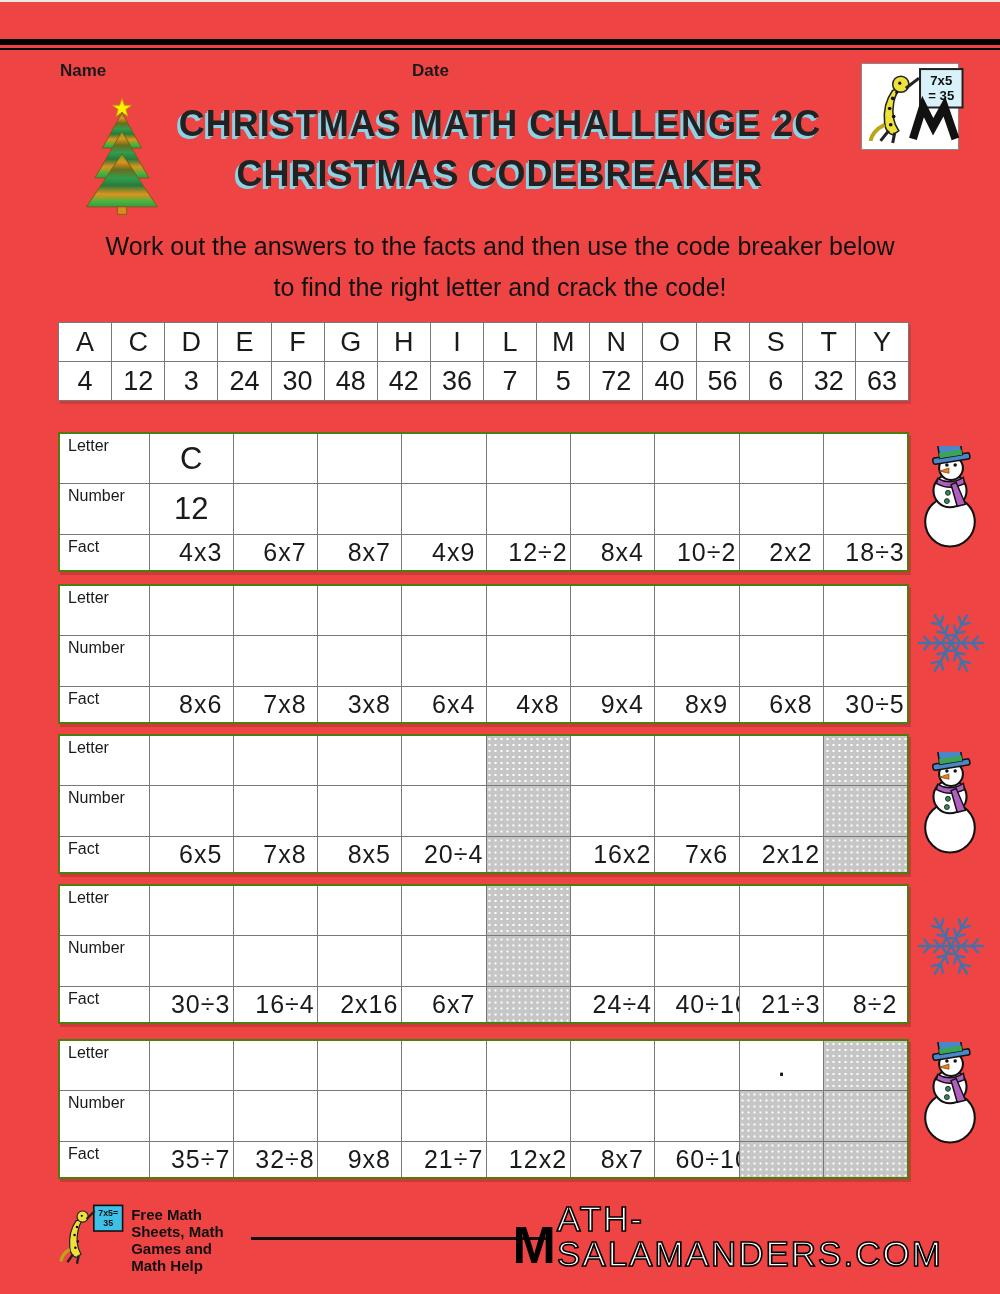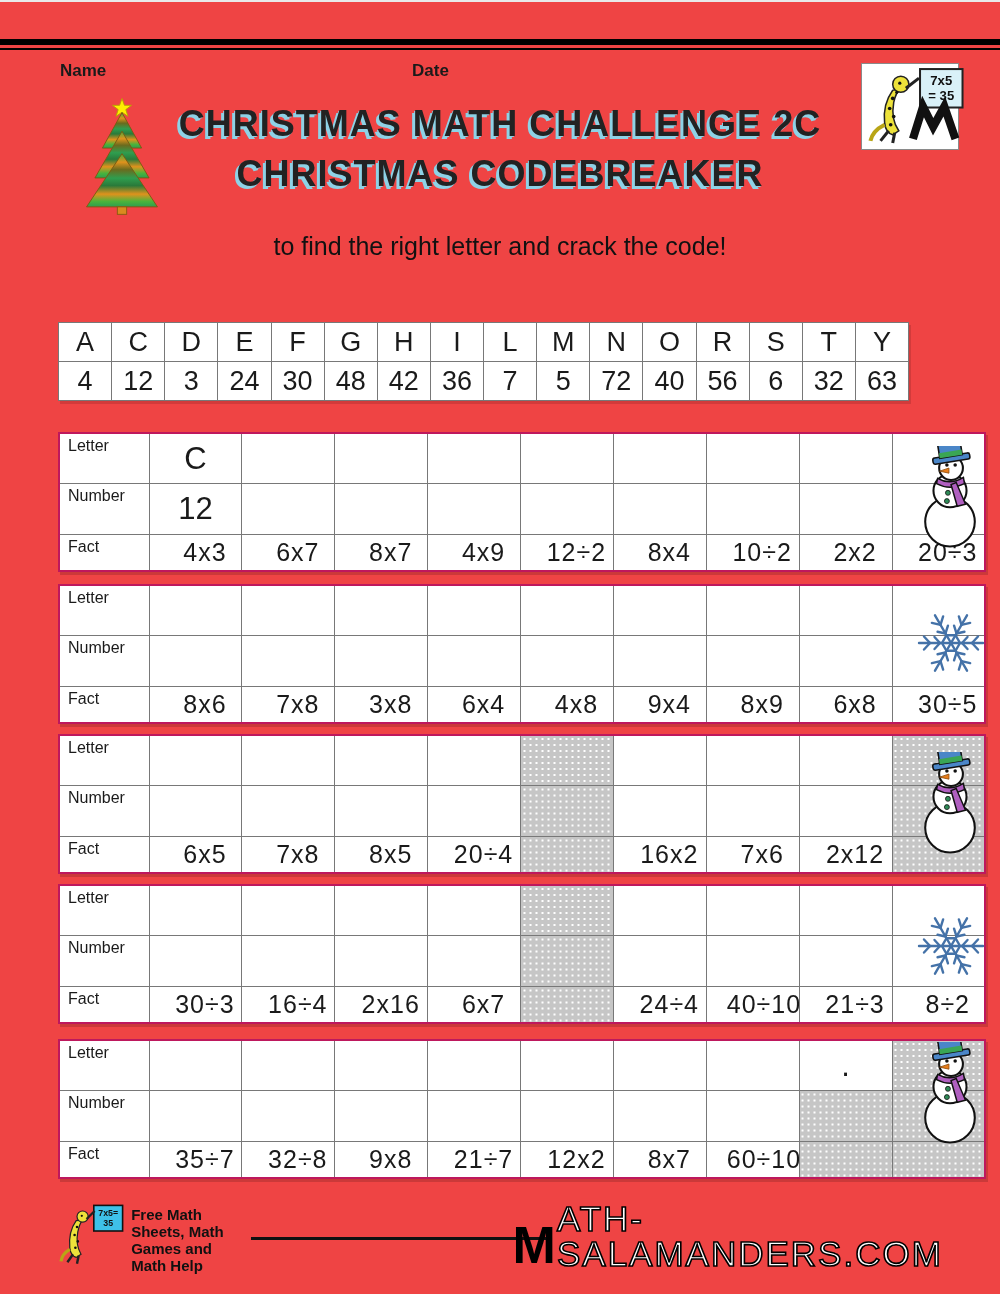--- a/index.html
+++ b/index.html
@@ -35,21 +35,21 @@
   
   table{border-collapse:collapse;table-layout:fixed;background:#fff;}
   td{border:1px solid #787878;overflow:hidden;}
 
   
   .code-table{position:absolute;left:58px;top:320px;width:851px;
               border:1px solid #5a5a5a;box-shadow:2px 3px 0 rgba(0,0,0,.12);}
   .code-table td{height:36px;text-align:center;font-size:27px;color:#1a1a1a;}
 
   
-  .answer-table{width:928px;border:2px solid #be185d;box-shadow:2px 3px 0 rgba(0,0,0,.15);}
+  .answer-table{width:851px;border:2px solid #4d7c0f;box-shadow:2px 3px 0 rgba(0,0,0,.15);}
   .answer-table col.c-lbl{width:90px;}
   .answer-table tr:nth-child(1) td{height:46px;}
   .answer-table tr:nth-child(2) td{height:47px;}
   .answer-table tr:nth-child(3) td{height:32px;}
   .answer-table td.lbl{font-size:16px;text-align:left;vertical-align:top;
                        padding:3px 0 0 8px;color:#1a1a1a;}
   .answer-table td.big-cell{text-align:center;vertical-align:middle;font-size:31px;}
   .answer-table td.fact-cell{text-align:center;vertical-align:middle;font-size:25px;letter-spacing:1px;padding-left:20px;}
   .answer-table td.gray{background-color:#c6c6c6;
       background-image:radial-gradient(#ffffff 0.8px, rgba(255,255,255,0) 0.9px);
@@ -129,20 +129,21 @@
     <polygon points="45,16 66,54 24,54" fill="url(#tg)" stroke="#7a5a10" stroke-width="1"></polygon>
     <polygon points="45,36 74,86 16,86" fill="url(#tg)" stroke="#7a5a10" stroke-width="1"></polygon>
     <polygon points="45,60 83,117 7,117" fill="url(#tg)" stroke="#7a5a10" stroke-width="1"></polygon>
     <rect x="40" y="117" width="10" height="8" fill="#d98a1f" stroke="#8a5a10"></rect>
   </svg>
 
   <div class="title l1">CHRISTMAS MATH CHALLENGE 2C</div>
   <div class="title l2">CHRISTMAS CODEBREAKER</div>
 
   <div class="instructions">
+    <div>Work out the answers to the facts and then use the code breaker below</div>
     <div>to find the right letter and crack the code!</div>
   </div>
 
   <table class="code-table">
     <tbody>
       <tr id="code-letters-row">
           <td>A</td>
           <td>C</td>
           <td>D</td>
           <td>E</td>
@@ -212,21 +213,21 @@
         <tr>
           <td class="lbl">Fact</td>
           <td class="fact-cell">4x3</td>
           <td class="fact-cell">6x7</td>
           <td class="fact-cell">8x7</td>
           <td class="fact-cell">4x9</td>
           <td class="fact-cell">12÷2</td>
           <td class="fact-cell">8x4</td>
           <td class="fact-cell">10÷2</td>
           <td class="fact-cell">2x2</td>
-          <td class="fact-cell">20÷3</td>
+          <td class="fact-cell">18÷3</td>
         </tr>
       </tbody>
     </table>
   <table class="answer-table ans-1">
       <colgroup>
         <col class="c-lbl">
       </colgroup>
       <tbody>
         <tr>
           <td class="lbl">Letter</td>

